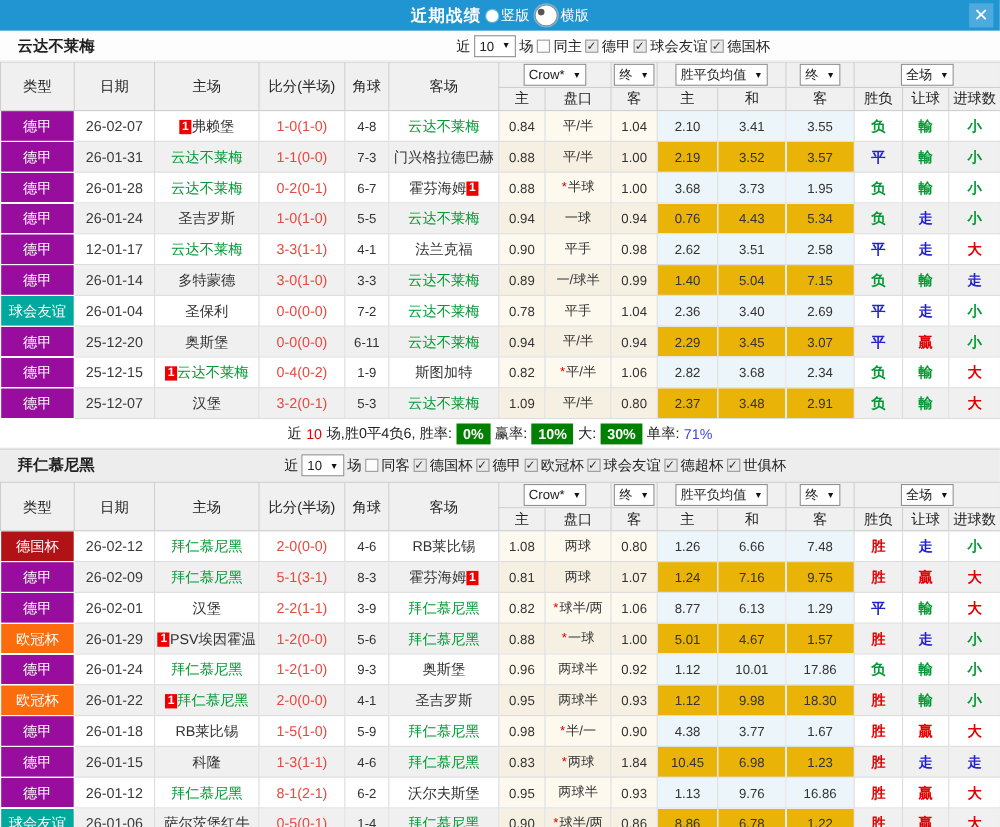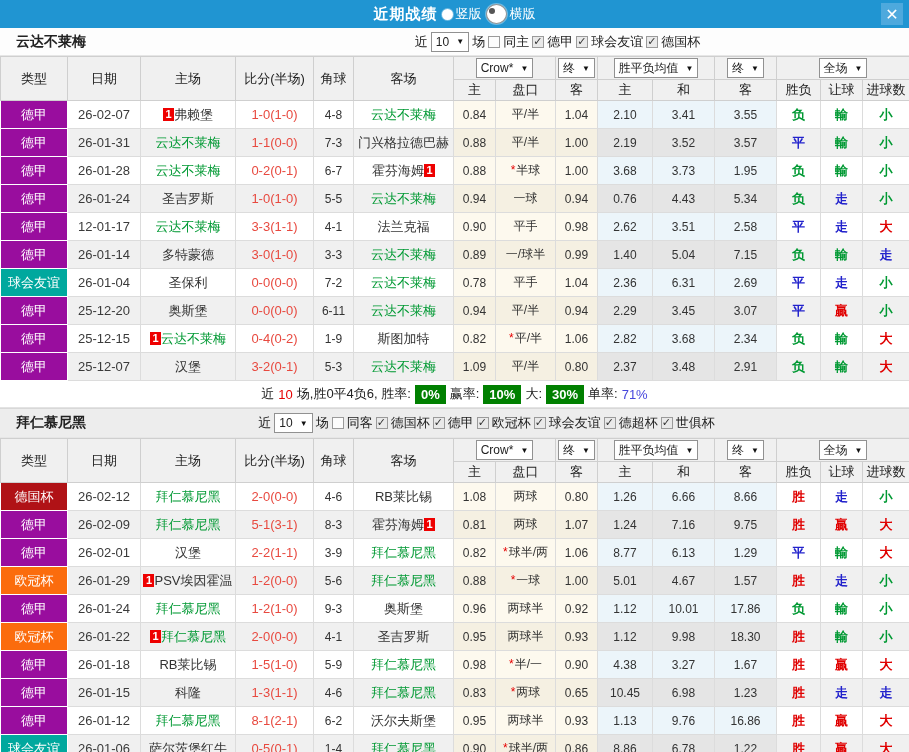--- a/index.html
+++ b/index.html
@@ -30,21 +30,21 @@
   .cb.checked{background:#e9e9e9;}
   .cb.checked::after{content:"✓";position:absolute;font-weight:bold;font-size:11px;top:-2px;left:0px;color:#333;}
   
   table{border-collapse:collapse;table-layout:fixed;width:909px;}
   thead th{background:#f0f0f0;border:1px solid #cfcfcf;font-weight:normal;color:#222;font-size:13px;padding:0;}
   thead tr.grp th{height:22px;}
   thead tr.sub th{height:20px;}
   tbody td{border:1px solid #dcdcdc;text-align:center;height:27px;padding:0;font-size:12px;color:#333;overflow:hidden;white-space:nowrap;}
   tbody tr.even td.plain{background:#f0f0f0;}
   td.cream{background:#fdf9ee;}  tr.even td.cream{background:#f5f0e2;}
-  td.blue{background:#ecf5fa;}   tr.even td.blue{background:#e5e5e5;}
+  td.blue{background:#ecf5fa;}   tr.even td.blue{background:#eab308;}
   td.league{color:#fff;font-size:13px;border:1px solid #fff;}
   td.date{font-size:13px;color:#3a3a3a;}
   td.score{color:#e8493f;font-size:13px;}
   td.team{font-size:13px;}
   .focus{color:#009933;}
   .rb{display:inline-block;background:#ee0000;color:#fff;font-weight:bold;font-size:11px;line-height:13px;width:11px;height:13px;text-align:center;vertical-align:1px;}
   .res{font-weight:bold;font-size:13px;}
   .star{color:#e60000;margin-right:1px;}
   
   .summary{height:26px;display:flex;align-items:center;justify-content:center;font-size:13px;color:#222;gap:4px;border-bottom:1px solid #e3e3e3;background:#fff;}
@@ -248,21 +248,21 @@
             <td class="league" style="background: rgb(0, 168, 158);">球会友谊</td>
             <td class="plain date">26-01-04</td>
             <td class="plain team"><span>圣保利</span></td>
             <td class="plain score">0-0(0-0)</td>
             <td class="plain">7-2</td>
             <td class="plain team"><span class="focus">云达不莱梅</span></td>
             <td class="cream">0.78</td>
             <td class="cream"><span>平手</span></td>
             <td class="cream">1.04</td>
             <td class="blue">2.36</td>
-            <td class="blue">6.31</td>
+            <td class="blue">3.40</td>
             <td class="blue">2.69</td>
             <td class="plain res" style="color: rgb(34, 34, 204);">平</td>
             <td class="plain res" style="color: rgb(34, 34, 204);">走</td>
             <td class="plain res" style="color: rgb(0, 153, 51);">小</td>
           </tr>
           <tr class="even">
             <td class="league" style="background: rgb(153, 13, 158);">德甲</td>
             <td class="plain date">25-12-20</td>
             <td class="plain team"><span>奥斯堡</span></td>
             <td class="plain score">0-0(0-0)</td>
@@ -418,21 +418,21 @@
             <td class="plain date">26-02-12</td>
             <td class="plain team"><span class="focus">拜仁慕尼黑</span></td>
             <td class="plain score">2-0(0-0)</td>
             <td class="plain">4-6</td>
             <td class="plain team"><span>RB莱比锡</span></td>
             <td class="cream">1.08</td>
             <td class="cream"><span>两球</span></td>
             <td class="cream">0.80</td>
             <td class="blue">1.26</td>
             <td class="blue">6.66</td>
-            <td class="blue">8.66</td>
+            <td class="blue">7.48</td>
             <td class="plain res" style="color: rgb(224, 0, 0);">胜</td>
             <td class="plain res" style="color: rgb(34, 34, 204);">走</td>
             <td class="plain res" style="color: rgb(0, 153, 51);">小</td>
           </tr>
           <tr class="even">
             <td class="league" style="background: rgb(153, 13, 158);">德甲</td>
             <td class="plain date">26-02-09</td>
             <td class="plain team"><span class="focus">拜仁慕尼黑</span></td>
             <td class="plain score">5-1(3-1)</td>
             <td class="plain">8-3</td>
@@ -519,36 +519,36 @@
             <td class="league" style="background: rgb(153, 13, 158);">德甲</td>
             <td class="plain date">26-01-18</td>
             <td class="plain team"><span>RB莱比锡</span></td>
             <td class="plain score">1-5(1-0)</td>
             <td class="plain">5-9</td>
             <td class="plain team"><span class="focus">拜仁慕尼黑</span></td>
             <td class="cream">0.98</td>
             <td class="cream"><span class="star">*</span><span>半/一</span></td>
             <td class="cream">0.90</td>
             <td class="blue">4.38</td>
-            <td class="blue">3.27</td>
+            <td class="blue">3.77</td>
             <td class="blue">1.67</td>
             <td class="plain res" style="color: rgb(224, 0, 0);">胜</td>
             <td class="plain res" style="color: rgb(224, 0, 0);">贏</td>
             <td class="plain res" style="color: rgb(224, 0, 0);">大</td>
           </tr>
           <tr class="even">
             <td class="league" style="background: rgb(153, 13, 158);">德甲</td>
             <td class="plain date">26-01-15</td>
             <td class="plain team"><span>科隆</span></td>
             <td class="plain score">1-3(1-1)</td>
             <td class="plain">4-6</td>
             <td class="plain team"><span class="focus">拜仁慕尼黑</span></td>
             <td class="cream">0.83</td>
             <td class="cream"><span class="star">*</span><span>两球</span></td>
-            <td class="cream">0.65</td>
+            <td class="cream">1.84</td>
             <td class="blue">10.45</td>
             <td class="blue">6.98</td>
             <td class="blue">1.23</td>
             <td class="plain res" style="color: rgb(224, 0, 0);">胜</td>
             <td class="plain res" style="color: rgb(34, 34, 204);">走</td>
             <td class="plain res" style="color: rgb(34, 34, 204);">走</td>
           </tr>
           <tr>
             <td class="league" style="background: rgb(153, 13, 158);">德甲</td>
             <td class="plain date">26-01-12</td>

